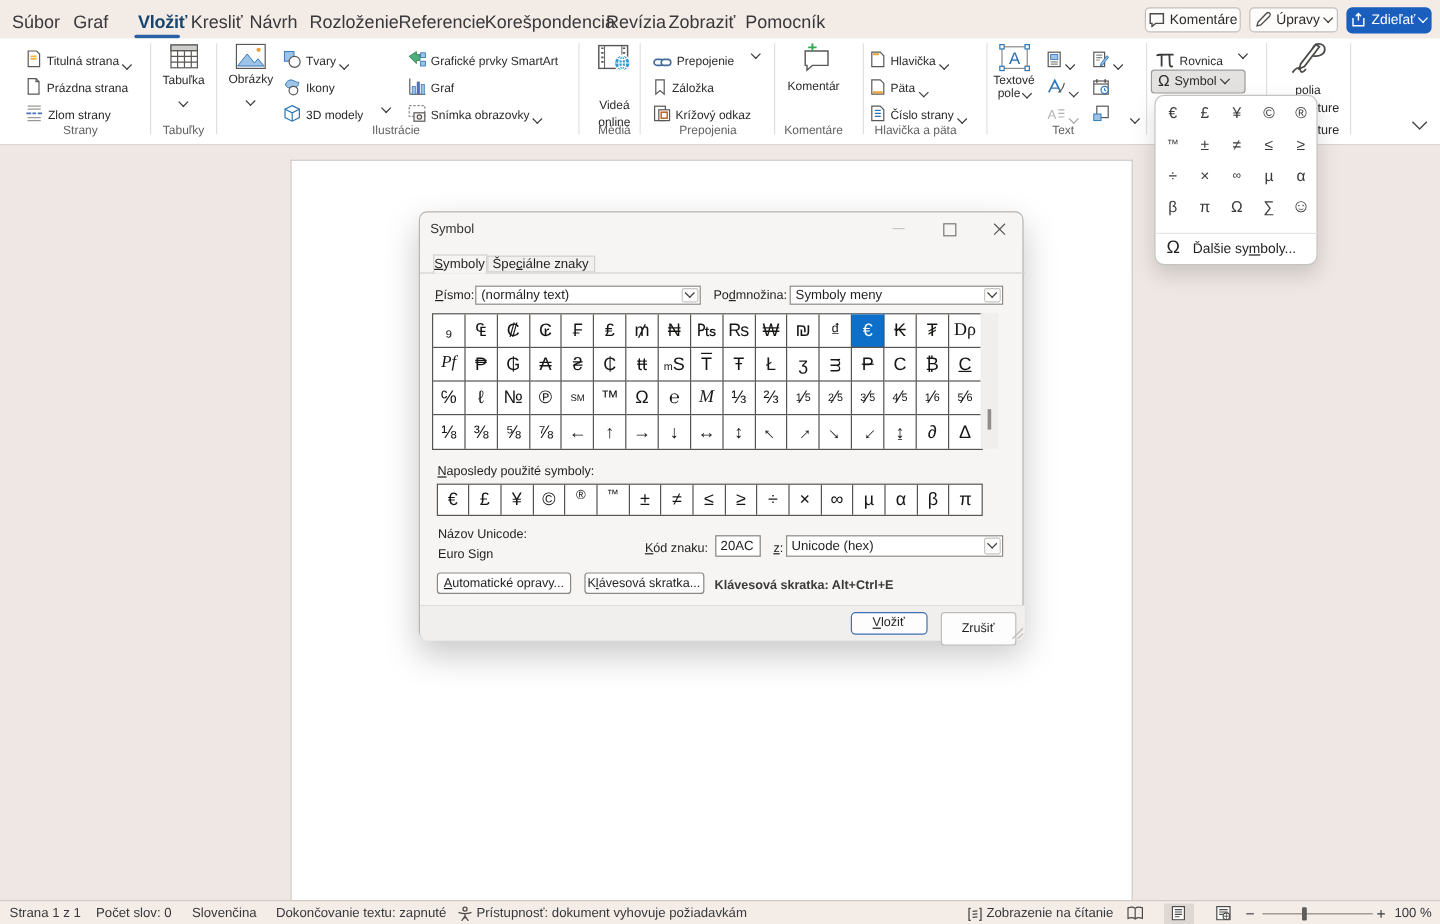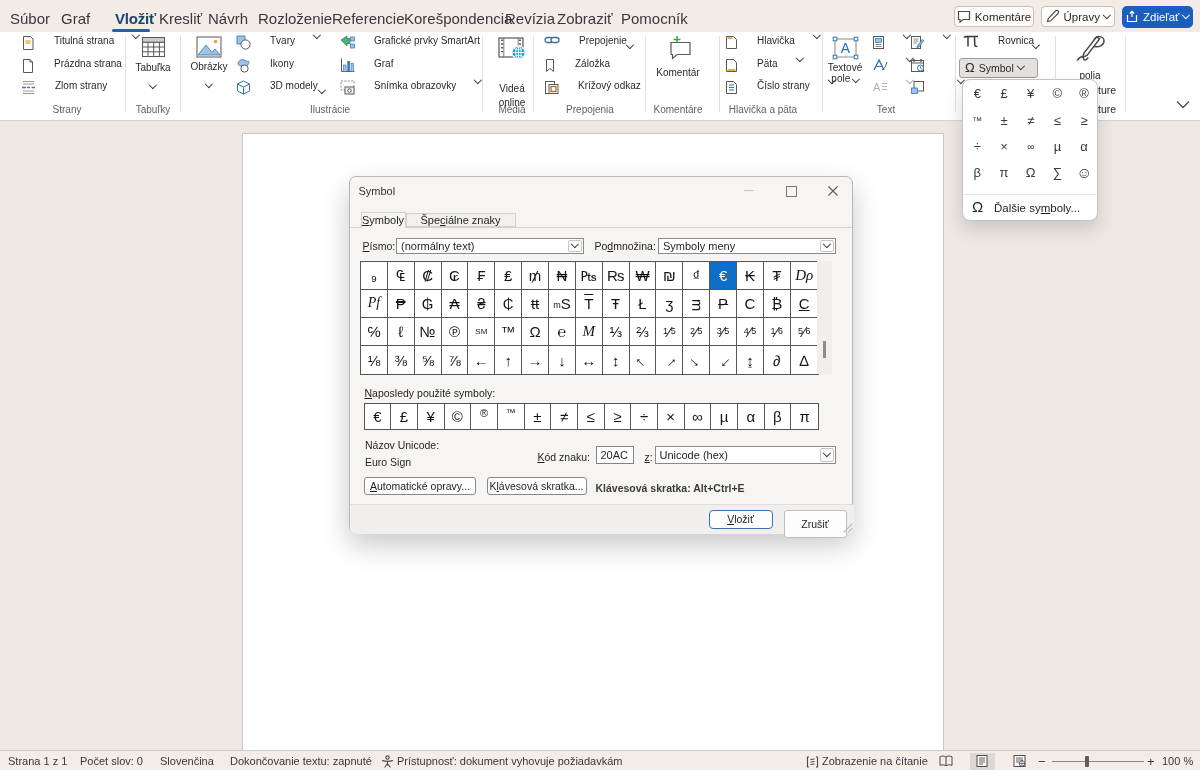--- a/index.html
+++ b/index.html
@@ -2,21 +2,21 @@
 <html><head><meta charset="utf-8">
 <style>
 html,body{margin:0;padding:0}
 #app{position:relative;width:1200px;height:770px;overflow:hidden;background:#eee7e3;font-family:"Liberation Sans",sans-serif;-webkit-font-smoothing:antialiased}
 .abs{position:absolute}
 #topbar{position:absolute;left:0;top:0;width:1200px;height:32px;background:#f3ebe6}
 .tab{position:absolute;top:9.5px;font-size:15px;color:#39383b;white-space:nowrap}
 #ribbon{position:absolute;left:0;top:32px;width:1200px;height:89px;background:#fff;border-bottom:1px solid #d9d4d0;box-sizing:border-box}
 .sep{position:absolute;top:4px;height:76px;width:1px;background:#e3e1df}
 .lbl{position:absolute;top:72px;font-size:10px;color:#616161;transform:translateX(-50%);white-space:nowrap}
-.ri{position:absolute;height:22px;display:flex;align-items:flex-start;gap:19px;font-size:10px;color:#2b2a29;white-space:nowrap}
+.ri{position:absolute;height:22px;display:flex;align-items:flex-end;gap:4px;font-size:10px;color:#2b2a29;white-space:nowrap}
 .big{position:absolute;display:flex;flex-direction:column;align-items:center;font-size:10px;color:#2b2a29;white-space:nowrap}
 .cv{display:inline-block;width:4.6px;height:4.6px;border-right:1.1px solid #3b3a39;border-bottom:1.1px solid #3b3a39;transform:rotate(45deg);margin-top:-2.5px}
 .cvg{border-color:#a9a7a5}
 #doc{position:absolute;left:0;top:121px;width:1200px;height:629px;background:#eee7e3}
 #page{position:absolute;left:242px;top:12px;width:700px;height:617px;background:#fff;border:1px solid #cbc6c2;border-bottom:none}
 #status{position:absolute;left:0;top:750px;width:1200px;height:20px;background:#f3ece7;border-top:1px solid #cfcac6;box-sizing:border-box;font-size:11px;color:#39383b}
 .st{position:absolute;top:4px;white-space:nowrap}
 #dlg{position:absolute;left:349px;top:176px;width:503.5px;height:357px;background:#f7f5f4;border:1px solid #b8b5b2;border-radius:7px;box-shadow:0 12px 28px rgba(0,0,0,.22);box-sizing:border-box}
 .dt{font-size:10.5px;color:#1f1f1f;white-space:nowrap}
 .frc sup{font-size:9px;vertical-align:3px}
@@ -361,21 +361,21 @@
 <div id="dlg">
   <span class="abs" style="left:8.5px;top:8px;font-size:11px;color:#333">Symbol</span>
   <span class="abs" style="left:394px;top:13px;width:10px;height:1px;background:#c9c7c5"></span>
   <span class="abs" style="left:435.5px;top:9px;width:9px;height:9px;border:1px solid #7a7877"></span>
   <svg class="abs" style="left:477px;top:8px" width="12" height="12" viewBox="0 0 12 12">
         <path d="M1.5 1.5l9 9M10.5 1.5l-9 9" stroke="#5f5d5b" stroke-width="1.1"></path>
       </svg>
 
   <span class="abs" style="left:0;top:50px;width:503.5px;height:1px;background:#d2d0ce"></span>
   <div class="abs" style="left:10.5px;top:34.5px;width:45px;height:16.5px;background:#f7f5f4;border:1px solid #d2d0ce;border-bottom:none;box-sizing:border-box;text-align:center;font-size:11px;color:#1f1f1f;line-height:15px;z-index:2"><u>S</u>ymboly</div>
-  <div class="abs" style="left:55.5px;top:36px;width:110px;height:14px;background:#f2f0ef;border:1px solid #d2d0ce;box-sizing:border-box;text-align:center;font-size:11px;color:#1f1f1f;line-height:13px">Špe<u>c</u>iálne znaky</div>
+  <div class="abs" style="left:55.5px;top:36px;width:90px;height:14px;background:#f2f0ef;border:1px solid #d2d0ce;box-sizing:border-box;text-align:center;font-size:11px;color:#1f1f1f;line-height:13px">Špe<u>c</u>iálne znaky</div>
 
   <span class="abs dt" style="left:12.5px;top:63px"><u>P</u>ísmo:</span>
   <div class="cb" style="left:46px;top:60.5px;width:187.5px;height:16px">
         <span>(normálny text)</span>
         <span class="cbb">
           <span class="cv"></span>
         </span>
       </div>
   <span class="abs dt" style="left:244.5px;top:63px">Po<u>d</u>množina:</span>
   <div class="cb" style="left:308px;top:60.5px;width:177.5px;height:16px">
@@ -395,21 +395,21 @@
         <div>₥</div>
         <div>₦</div>
         <div>₧</div>
         <div>₨</div>
         <div>₩</div>
         <div>₪</div>
         <div>₫</div>
         <div style="background:#0e6fc9;color:#fff">€</div>
         <div>₭</div>
         <div>₮</div>
-        <div style="font-style:italic;font-family:'Liberation Serif'">Dρ</div>
+        <div style="font-family:'Liberation Serif'">Dρ</div>
     <div style="font-style:italic;font-family:'Liberation Serif';font-size:14px">Pf</div>
         <div>₱</div>
         <div>₲</div>
         <div>₳</div>
         <div>₴</div>
         <div>₵</div>
         <div>
           <span style="text-decoration:line-through">tt</span>
         </div>
         <div><span style="font-size:9px;margin-top:4px">m</span>S</div>

